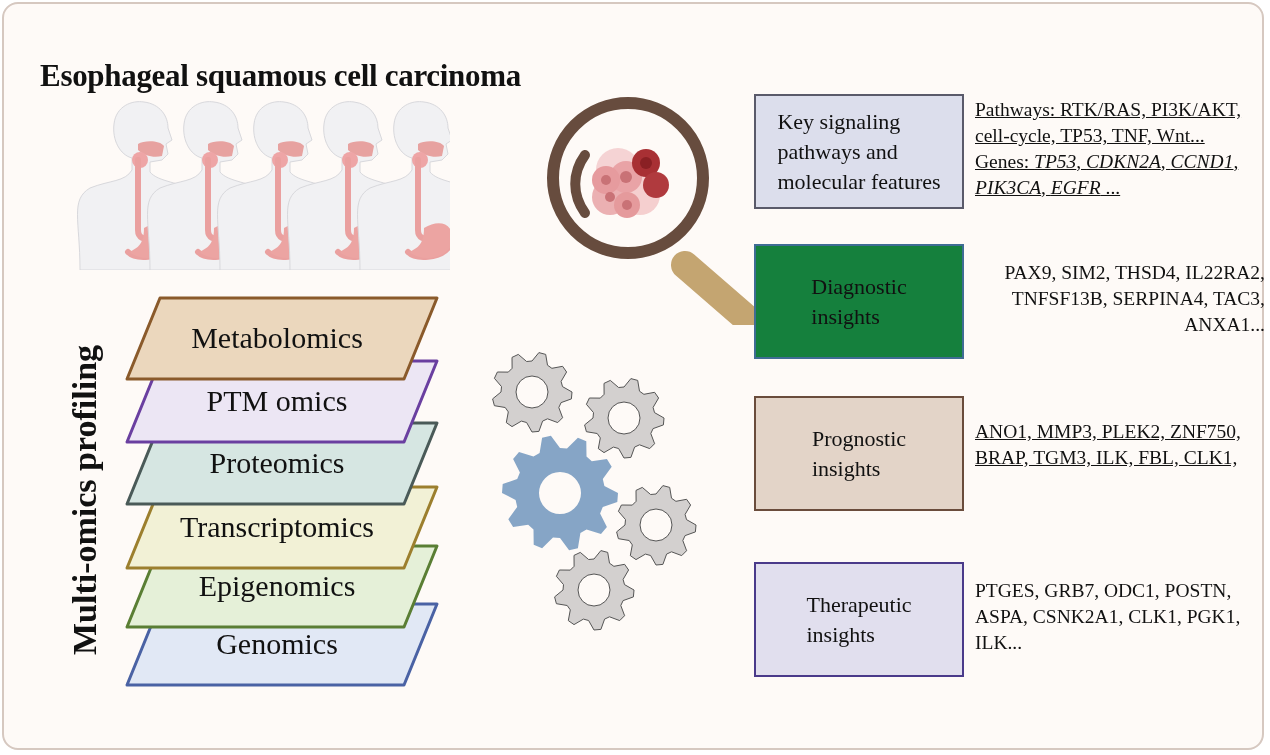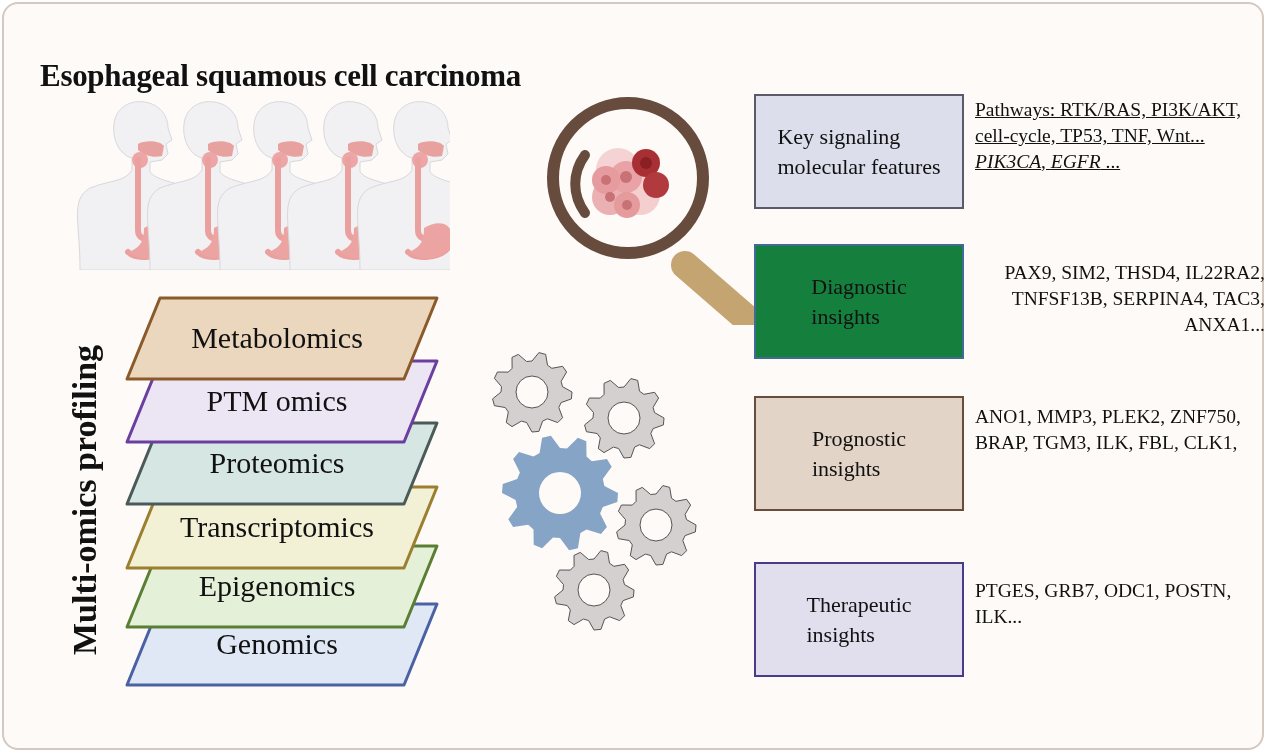--- a/index.html
+++ b/index.html
@@ -101,52 +101,55 @@
     <path d="M184.0 78.0 L183.4 84.9 L173.1 88.6 L170.8 93.5 L174.6 103.7 L169.7 108.6 L159.5 104.8 L154.6 107.1 L150.9 117.4 L144.0 118.0 L138.6 108.5 L133.4 107.1 L124.0 112.6 L118.3 108.6 L120.3 97.9 L117.2 93.5 L106.4 91.7 L104.6 84.9 L113.0 78.0 L113.5 72.6 L106.4 64.3 L109.4 58.0 L120.3 58.1 L124.1 54.3 L124.0 43.4 L130.3 40.4 L138.6 47.5 L144.0 47.0 L150.9 38.6 L157.7 40.4 L159.5 51.2 L163.9 54.3 L174.6 52.3 L178.6 58.0 L173.1 67.4 L174.5 72.6 Z M160 78 A16 16 0 1 0 128 78 A16 16 0 1 0 160 78 Z" fill="#d3d0cf" fill-rule="evenodd" stroke="#555" stroke-width="1"></path>
     <path d="M138.0 153.0 L137.3 162.1 L122.8 166.9 L120.1 173.4 L126.9 187.1 L121.0 194.0 L106.5 189.4 L100.4 193.1 L97.9 208.2 L89.1 210.3 L80.0 198.0 L73.0 197.4 L62.1 208.2 L53.7 204.7 L53.5 189.4 L48.2 184.8 L33.1 187.1 L28.3 179.3 L37.2 166.9 L35.6 160.0 L22.0 153.0 L22.7 143.9 L37.2 139.1 L39.9 132.6 L33.1 118.9 L39.0 112.0 L53.5 116.6 L59.6 112.9 L62.1 97.8 L70.9 95.7 L80.0 108.0 L87.0 108.6 L97.9 97.8 L106.3 101.3 L106.5 116.6 L111.8 121.2 L126.9 118.9 L131.7 126.7 L122.8 139.1 L124.4 146.0 Z M101 153 A21 21 0 1 0 59 153 A21 21 0 1 0 101 153 Z" fill="#86a5c6" fill-rule="evenodd"></path>
     <path d="M216.0 185.0 L215.4 191.9 L205.1 195.6 L202.8 200.5 L206.6 210.7 L201.7 215.6 L191.5 211.8 L186.6 214.1 L182.9 224.4 L176.0 225.0 L170.6 215.5 L165.4 214.1 L156.0 219.6 L150.3 215.6 L152.3 204.9 L149.2 200.5 L138.4 198.7 L136.6 191.9 L145.0 185.0 L145.5 179.6 L138.4 171.3 L141.4 165.0 L152.3 165.1 L156.1 161.3 L156.0 150.4 L162.3 147.4 L170.6 154.5 L176.0 154.0 L182.9 145.6 L189.7 147.4 L191.5 158.2 L195.9 161.3 L206.6 159.3 L210.6 165.0 L205.1 174.4 L206.5 179.6 Z M192 185 A16 16 0 1 0 160 185 A16 16 0 1 0 192 185 Z" fill="#d3d0cf" fill-rule="evenodd" stroke="#555" stroke-width="1"></path>
     <path d="M154.0 250.0 L153.4 256.9 L143.1 260.6 L140.8 265.5 L144.6 275.7 L139.7 280.6 L129.5 276.8 L124.6 279.1 L120.9 289.4 L114.0 290.0 L108.6 280.5 L103.4 279.1 L94.0 284.6 L88.3 280.6 L90.3 269.9 L87.2 265.5 L76.4 263.7 L74.6 256.9 L83.0 250.0 L83.5 244.6 L76.4 236.3 L79.4 230.0 L90.3 230.1 L94.1 226.3 L94.0 215.4 L100.3 212.4 L108.6 219.5 L114.0 219.0 L120.9 210.6 L127.7 212.4 L129.5 223.2 L133.9 226.3 L144.6 224.3 L148.6 230.0 L143.1 239.4 L144.5 244.6 Z M130 250 A16 16 0 1 0 98 250 A16 16 0 1 0 130 250 Z" fill="#d3d0cf" fill-rule="evenodd" stroke="#555" stroke-width="1"></path>
   </svg>
 
 <div id="insights">
     <div class="box" style="top: 94px; background: rgb(220, 222, 236); border-color: rgb(90, 90, 106);">
       <div>
         <div>Key signaling</div>
+        <div>pathways and</div>
         <div>molecular features</div>
       </div>
     </div>
     <div class="desc" style="top: 97px; text-decoration: underline;">
       <div><span>Pathways: RTK/RAS, PI3K/AKT,</span></div>
       <div><span>cell-cycle, TP53, TNF, Wnt...</span></div>
+      <div><span>Genes: </span><i>TP53</i><span>, </span><i>CDKN2A</i><span>, </span><i>CCND1</i><span>,</span></div>
       <div><i>PIK3CA</i><span>, </span><i>EGFR</i><span> ...</span></div>
     </div>
     <div class="box" style="top: 244px; background: #15803d; border-color: rgb(63, 108, 148);">
       <div>
         <div>Diagnostic</div>
         <div>insights</div>
       </div>
     </div>
     <div class="desc" style="top: 260px; text-align: right;">
       <div><span>PAX9, SIM2, THSD4, IL22RA2,</span></div>
       <div><span>TNFSF13B, SERPINA4, TAC3,</span></div>
       <div><span>ANXA1...</span></div>
     </div>
     <div class="box" style="top: 396px; background: rgb(227, 212, 200); border-color: rgb(106, 76, 60);">
       <div>
         <div>Prognostic</div>
         <div>insights</div>
       </div>
     </div>
-    <div class="desc" style="top: 404px;">
+    <div class="desc" style="top: 419px; text-decoration: underline;">
       <div><span>ANO1, MMP3, PLEK2, ZNF750,</span></div>
       <div><span>BRAP, TGM3, ILK, FBL, CLK1,</span></div>
     </div>
     <div class="box" style="top: 562px; background: rgb(225, 223, 238); border-color: rgb(74, 58, 138);">
       <div>
         <div>Therapeutic</div>
         <div>insights</div>
       </div>
     </div>
     <div class="desc" style="top: 578px;">
       <div><span>PTGES, GRB7, ODC1, POSTN,</span></div>
+      <div><span>ASPA, CSNK2A1, CLK1, PGK1,</span></div>
       <div><span>ILK...</span></div>
     </div>
   </div>
 
 </body></html>

